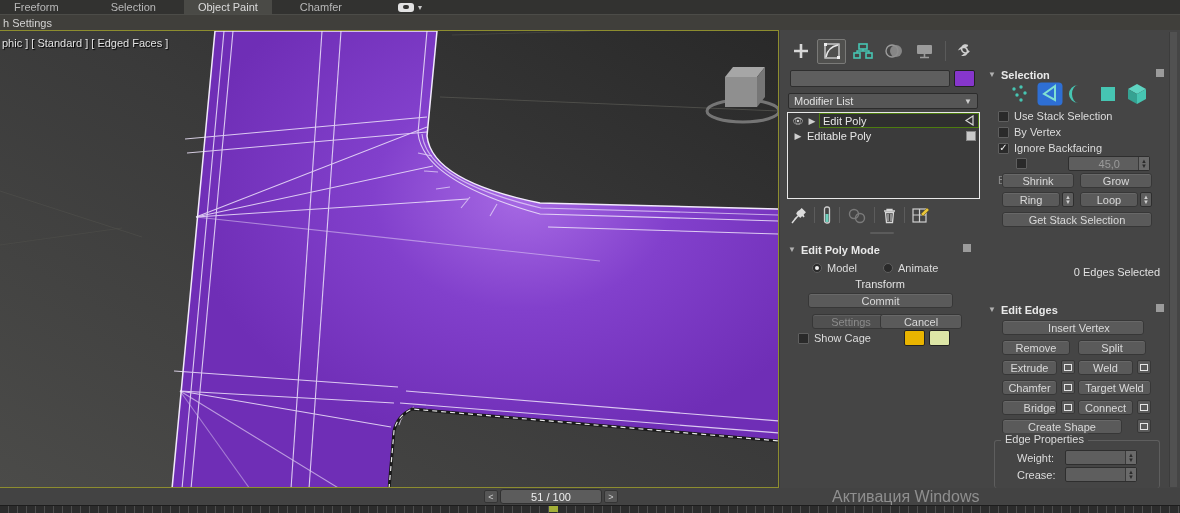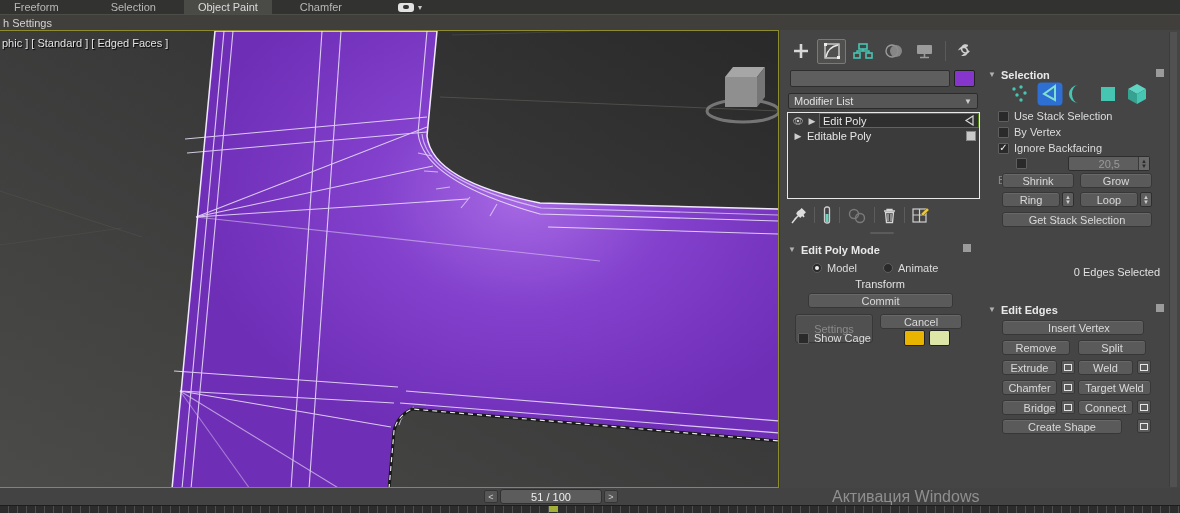--- a/index.html
+++ b/index.html
@@ -276,21 +276,21 @@
   <div class="radio sel abs" style="left:32px; top:232px;">
     <span class="dot"></span>
       <span>Model</span>
   </div>
   <div class="radio abs" style="left:103px; top:232px;">
     <span class="dot"></span>
       <span>Animate</span>
   </div>
   <div class="abs" style="left:0; top:248px; width:200px; text-align:center; color:#e2e2e2;">Transform</div>
   <div class="btn" style="left:28px; top:263px; width:145px; height:15px;">Commit</div>
-  <div class="btn disabled" style="left:15px; top:284px; width:78px; height:29px;">Settings</div>
+  <div class="btn disabled" style="left:32px; top:284px; width:78px; height:15px;">Settings</div>
   <div class="btn" style="left:100px; top:284px; width:82px; height:15px;">Cancel</div>
   <div class="chk" style="left:18px; top:302px;">
     <span class="box"></span>
       <span>Show Cage</span>
   </div>
   <div class="abs" style="left: 124px; top: 300px; width: 21px; height: 16px; border: 1px solid rgb(34, 34, 34); border-radius: 2px; background: rgb(233, 180, 0);" id="cage-swatch-1"></div>
   <div class="abs" style="left: 149px; top: 300px; width: 21px; height: 16px; border: 1px solid rgb(34, 34, 34); border-radius: 2px; background: rgb(221, 230, 166);" id="cage-swatch-2"></div>
 
   <div class="rollout-hdr" style="left:208px; top:37px;">
     <span class="tri">▼</span>
@@ -335,21 +335,21 @@
   </div>
   <div class="chk" style="left:218px; top:112px;">
     <span class="box">✓</span>
       <span>Ignore Backfacing</span>
   </div>
   <div class="chk disabled" style="left:218px; top:128px;">
     <span class="box"></span>
       <span>By Angle:</span>
   </div>
   <div class="spinfield" style="left:288px; top:126px; width:82px; height:15px;">
-    <span class="dim-val" style="margin-right:18px;">20,5</span>
+    <span class="dim-val" style="margin-right:18px;">45,0</span>
     <span class="spin">▲<br>▼</span>
   </div>
 
   <div class="btn" style="left:222px; top:143px; width:72px; height:15px;">Shrink</div>
   <div class="btn" style="left:300px; top:143px; width:72px; height:15px;">Grow</div>
 
   <div class="btn" style="left:222px; top:162px; width:58px; height:15px;">Ring</div>
   <div class="spin lone" style="left:282px; top:162px; width:12px; height:15px; display:flex;">▲<br>▼</div>
   <div class="btn" style="left:300px; top:162px; width:58px; height:15px;">Loop</div>
   <div class="spin lone" style="left:360px; top:162px; width:12px; height:15px; display:flex;">▲<br>▼</div>
@@ -379,20 +379,31 @@
   <div class="btn" style="left:298px; top:350px; width:73px; height:15px;">Target Weld</div>
 
   <div class="btn" style="left:222px; top:370px; width:55px; height:15px;padding-left:20px;">Bridge</div>
   <div class="sqbtn" style="left:281px; top:370px;"></div>
   <div class="btn" style="left:298px; top:370px; width:55px; height:15px;">Connect</div>
   <div class="sqbtn" style="left:357px; top:370px;"></div>
 
   <div class="btn" style="left:222px; top:389px; width:120px; height:15px;">Create Shape</div>
   <div class="sqbtn" style="left:357px; top:389px;"></div>
 
+  <div class="groupbox" style="left:214px; top:410px; width:166px; height:48px; border-bottom:none;">
+    <span class="gb-title">Edge Properties</span>
+    <div class="abs" style="left:22px; top:11px; color:#dcdcdc;">Weight:</div>
+    <div class="spinfield" style="left:70px; top:9px; width:72px; height:15px;">
+        <span class="spin">▲<br>▼</span>
+      </div>
+    <div class="abs" style="left:22px; top:28px; color:#dcdcdc;">Crease:</div>
+    <div class="spinfield" style="left:70px; top:26px; width:72px; height:15px;">
+        <span class="spin">▲<br>▼</span>
+      </div>
+  </div>
 </div>
 
 <div class="abs" id="scrollbar"></div>
 
 <div class="abs" id="bottombar">
   <div class="ts-btn" style="left:484px;">&lt;</div>
   <div id="time-field">51 / 100</div>
   <div class="ts-btn" style="left:604px;">&gt;</div>
   <div id="watermark">Активация Windows</div>
 </div>

